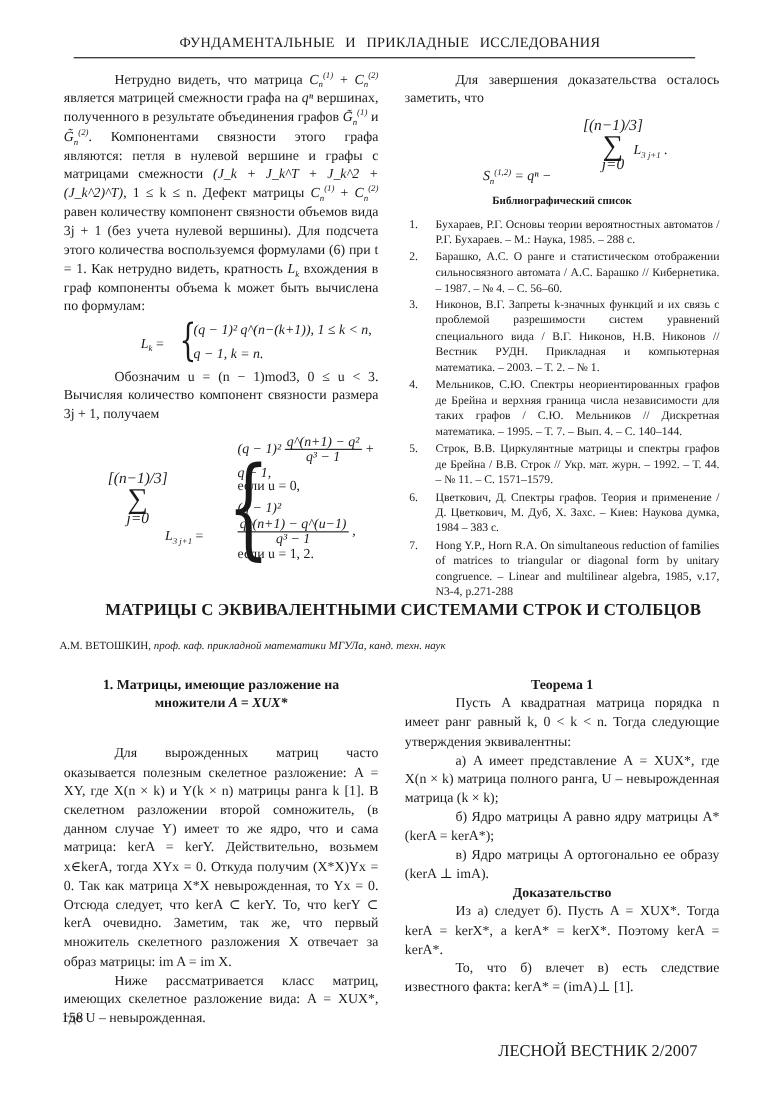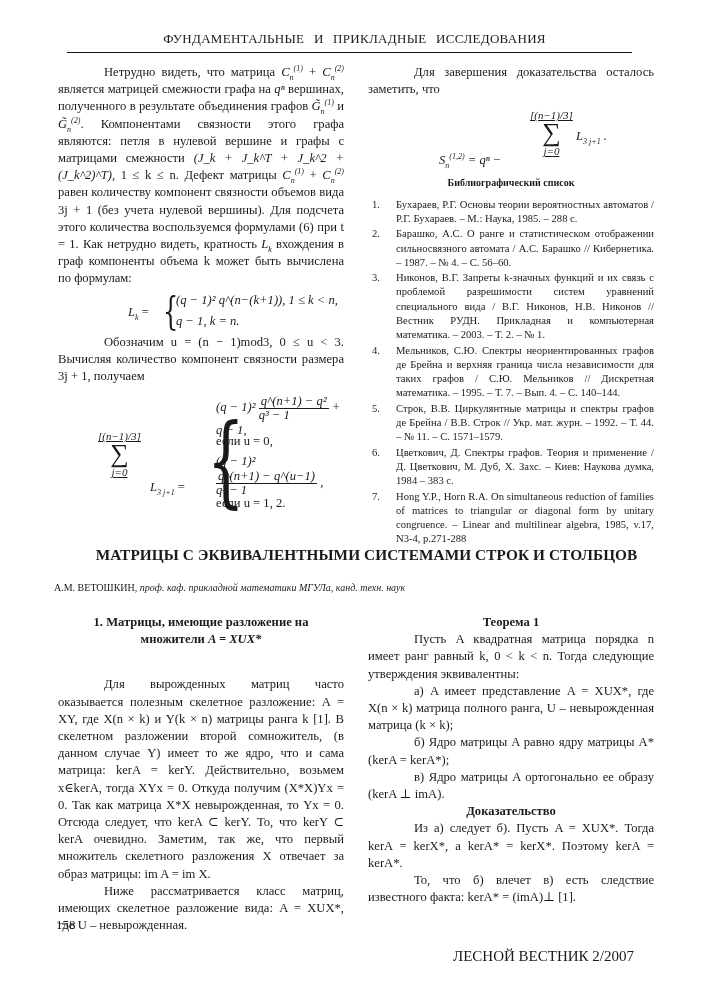--- a/index.html
+++ b/index.html
@@ -28,25 +28,25 @@
   ol.bib li .num { position: absolute; left: 4px; top: 0; }
   .article-title {
     left: 0; right: 0; top: 546px; text-align: center;
     font-weight: bold; font-size: 15.3px; letter-spacing: 0.1px; margin-left: 24px;
   }
   .author { left: 54px; top: 579px; font-size: 10px; }
   .section-title { font-weight: bold; text-align: center; }
   .footer-page { left: 56px; top: 916px; font-size: 13px; }
   .footer-journal { right: 75px; top: 948px; font-size: 15px; }
   .bigbrace { font-style: normal; font-size: 40px; line-height: 40px; vertical-align: middle; font-family: "DejaVu Serif", serif; transform: scaleX(0.6); display: inline-block; }
-  .frac { display: inline-block; vertical-align: middle; font-style: italic; }
+  .frac { display: inline-block; vertical-align: middle; text-align: center; font-style: italic; }
   .frac .nu { display: block; border-bottom: 1px solid #1a1a1a; padding: 0 2px; line-height: 13px; }
   .frac .de { display: block; line-height: 13px; }
   .sumblock { display: inline-block; vertical-align: middle; text-align: center; font-style: italic; }
-  .sumblock .lim { display: block; font-size: 11px; line-height: 10px; text-decoration: underline; }
+  .sumblock .lim { display: block; font-size: 14px; line-height: 10px; }
   .sumblock .sig { display: block; font-size: 26px; line-height: 26px; font-style: normal; }
   .rm { font-style: normal; }
 </style>
 </head>
 <body>
 
 <div class="abs header-text">ФУНДАМЕНТАЛЬНЫЕ  И  ПРИКЛАДНЫЕ  ИССЛЕДОВАНИЯ</div>
 <div class="abs header-rule"></div>
 
 <div class="abs col col-left" style="top:64px;">

